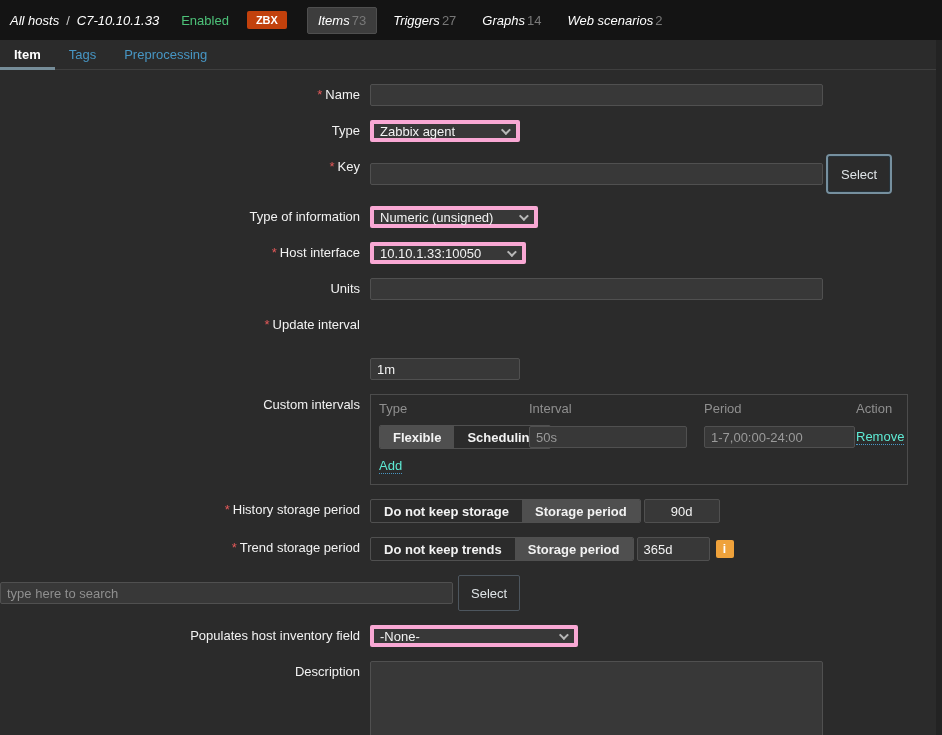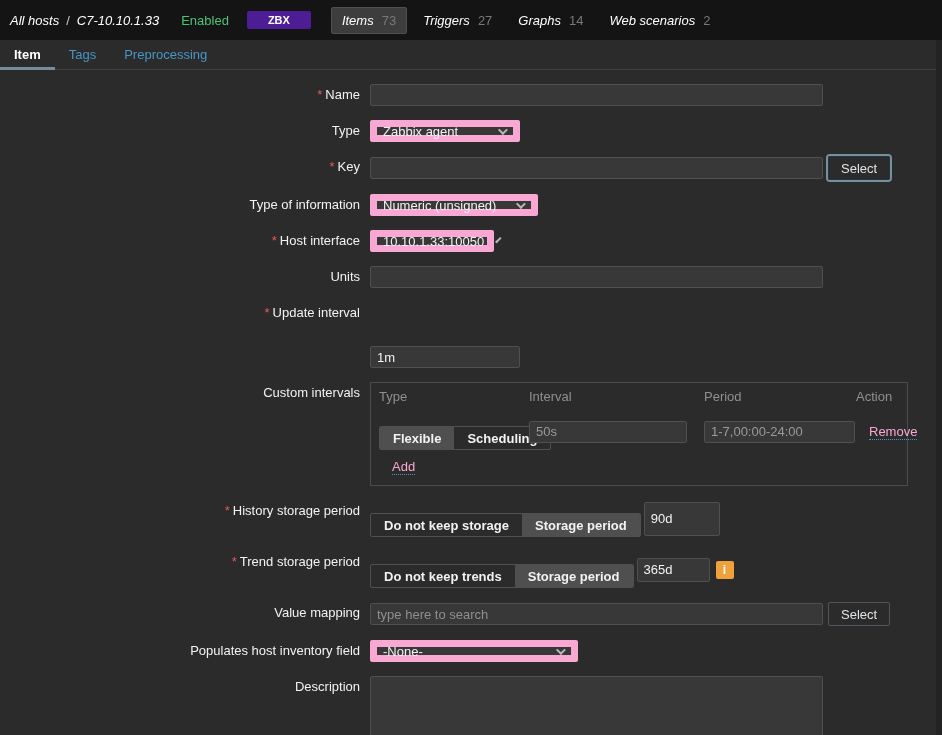--- a/index.html
+++ b/index.html
@@ -17,33 +17,33 @@
     background: #141414;
     display: flex;
     align-items: center;
     padding: 0 10px;
     white-space: nowrap;
   }
   a.link { color: #ffffff; text-decoration: none; cursor: pointer; font-style: italic; }
   .crumb-sep { color: #c8c8c8; margin: 0 7px; }
   .status-enabled { color: #4dc279; margin-left: 22px; }
   .zbx-badge {
-    background: #4c1d95;
+    background: #c2410c;
     color: #ffffff;
     font-weight: bold;
     font-size: 11px;
     border-radius: 2px;
-    padding: 3px 21px;
+    padding: 3px 9px;
     margin-left: 18px;
   }
   .topnav { display: flex; align-items: center; margin-left: 14px; }
   .topnav-item {
     display: flex;
     align-items: flex-start;
-    gap: 8px;
+    gap: 2px;
     padding: 5px 10px;
     margin-left: 6px;
     border-radius: 2px;
     cursor: pointer;
   }
   .topnav-item.active {
     background: #3d3d3d;
     border: 1px solid #4f4f4f;
   }
   .topnav-item .count { color: #787878; }
@@ -104,21 +104,21 @@
     padding: 0 6px;
     outline: none;
   }
   input.text::placeholder { color: #8f8f8f; opacity: 1; }
   input.w-full { width: 453px; }
   input.w-short { width: 150px; margin-top: 44px; }
   input.gray-value { color: #9a9a9a; }
 
   .select {
     background: #383838;
-    border: 7px solid #f9a8d4;
+    border: 4px solid #f9a8d4;
     border-radius: 2px;
     height: 22px;
     display: inline-flex;
     align-items: center;
     justify-content: space-between;
     padding: 0 8px 0 6px;
     cursor: pointer;
   }
   .chev {
     width: 7px; height: 7px;
@@ -134,34 +134,33 @@
     cursor: pointer;
   }
   .btn-outline {
     background: transparent;
     border: 1px solid #4d565e;
     border-radius: 2px;
     color: #dfe4e7;
     height: 24px;
     padding: 0 12px;
   }
-  .btn-select { height: 24px; margin-left: 5px; }
+  .btn-select { height: 36px; margin-left: 5px; }
   .btn-select.focused {
     box-shadow: 0 0 0 2px #76909f;
     border-color: #27343c;
   }
 
   
   .segmented {
     display: inline-flex;
     border: 1px solid #505050;
     border-radius: 2px;
     overflow: hidden;
     height: 24px;
-    margin-top: 13px;
   }
   .segment {
     display: flex;
     align-items: center;
     padding: 0 13px;
     color: #f2f2f2;
     cursor: pointer;
     background: transparent;
     font-weight: bold;
   }
@@ -176,27 +175,26 @@
   .ci-grid {
     display: grid;
     grid-template-columns: 150px 175px 152px auto;
     align-items: center;
     row-gap: 7px;
   }
   .ci-head { color: #8f8f8f; padding-bottom: 2px; }
   .ci-input-interval { width: 158px; }
   .ci-input-period { width: 151px; }
   .dotted-link {
-    color: #f9a8d4;
+    color: #5eead4;
     text-decoration: none;
     border-bottom: 1px dotted #4796c4;
     cursor: pointer;
     display: inline-block;
     line-height: 15px;
-    margin-left: 13px;
   }
   .ci-add { margin-top: 9px; }
 
   .info-icon {
     width: 18px; height: 18px;
     background: #efa23b;
     color: #ffffff;
     font-weight: bold;
     font-style: normal;
     font-size: 12px;
@@ -320,21 +318,21 @@
         <i class="chev"></i>
       </div>
     </div>
   </div>
 
   <div class="form-row">
     <div class="form-label">
       <span class="req">*</span><span>Host interface</span>
     </div>
     <div class="field">
-      <div class="select" style="width:124px">
+      <div class="select" style="width:156px">
         <span>10.10.1.33:10050</span>
         <i class="chev"></i>
       </div>
     </div>
   </div>
 
   <div class="form-row">
     <div class="form-label">Units</div>
     <div class="field">
       <input class="text w-full" type="text" value="" style="">
@@ -385,40 +383,39 @@
 
   <div class="form-row">
     <div class="form-label">
       <span class="req">*</span><span>History storage period</span>
     </div>
     <div class="field">
       <div class="segmented">
         <div class="segment">Do not keep storage</div>
         <div class="segment selected">Storage period</div>
       </div>
-      <input class="text" type="text" style="width: 76px; height: 34px; margin-left: 3px;" value="90d">
+      <input class="text" type="text" style="width: 76px; height: 24px; margin-left: 3px; text-align: center;" value="90d">
     </div>
   </div>
 
   <div class="form-row">
     <div class="form-label">
       <span class="req">*</span><span>Trend storage period</span>
     </div>
     <div class="field">
       <div class="segmented">
         <div class="segment">Do not keep trends</div>
         <div class="segment selected">Storage period</div>
       </div>
       <input class="text" type="text" style="width: 73px; height: 24px; margin-left: 3px;" value="365d">
       <i class="info-icon">i</i>
     </div>
   </div>
 
   <div class="form-row">
-    <div class="form-label">Value mapping</div>
     <div class="field">
       <input class="text w-full" type="text" placeholder="type here to search" style="">
       <button class="btn-outline btn-select">Select</button>
     </div>
   </div>
 
   <div class="form-row">
     <div class="form-label">Populates host inventory field</div>
     <div class="field">
       <div class="select" style="width:208px">

